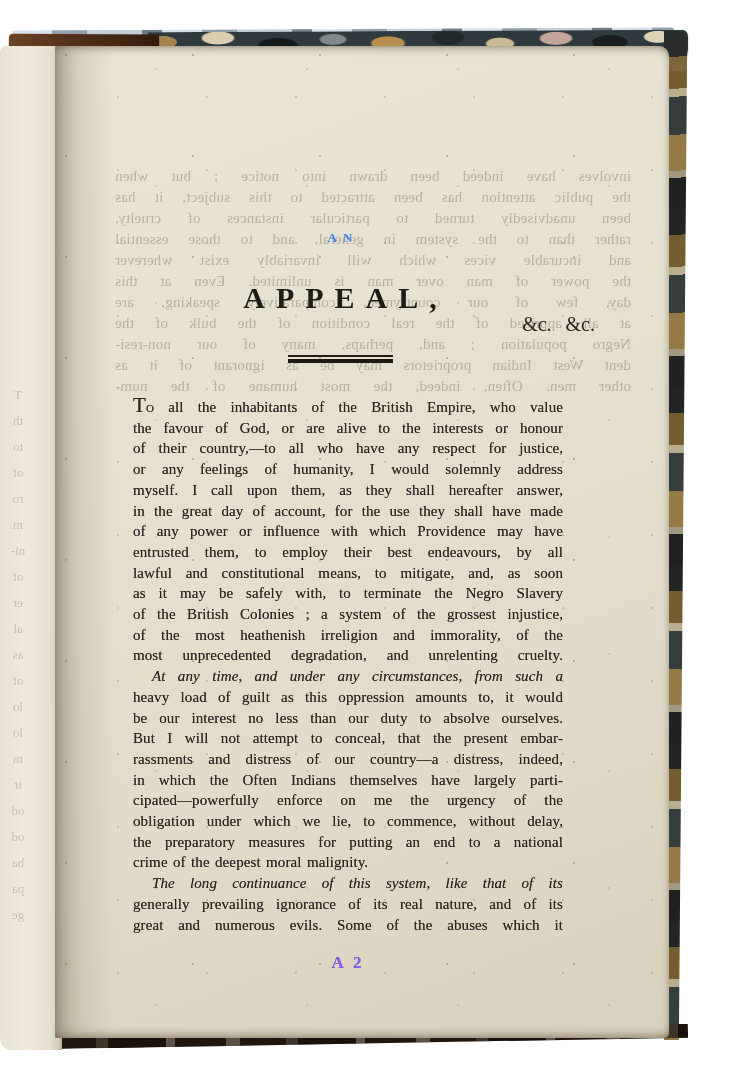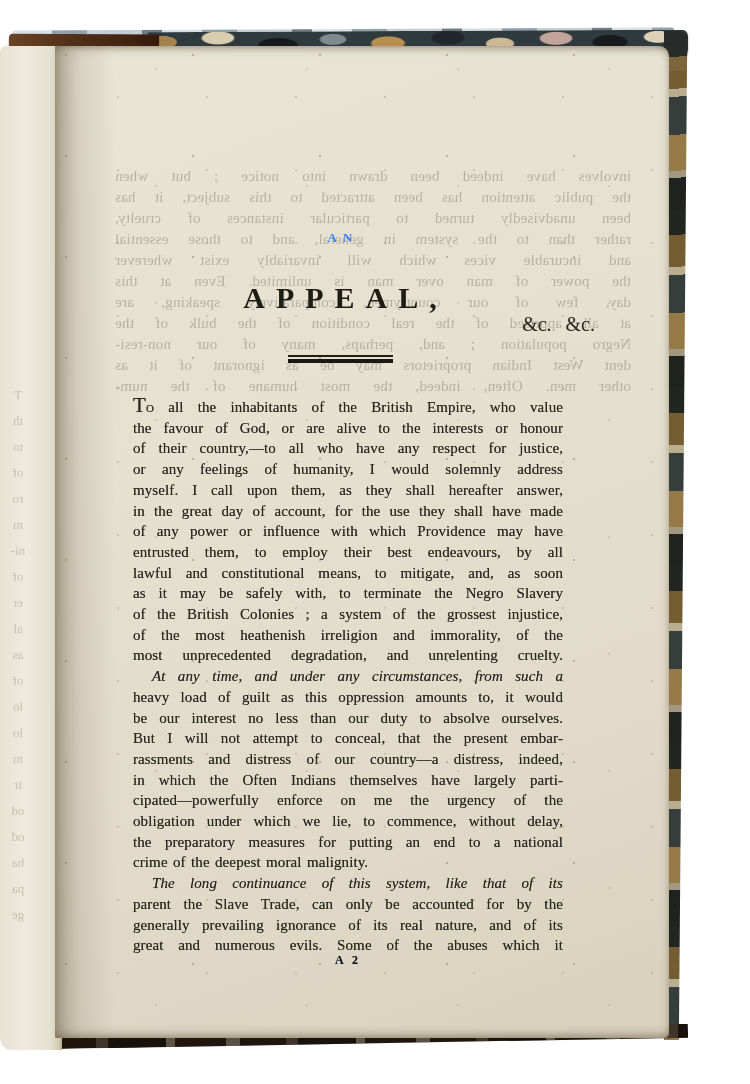--- a/index.html
+++ b/index.html
@@ -85,21 +85,21 @@
   .rule-thick{height:4px;background:#1c1812;margin-top:2px;}
   .body-text{position:absolute;left:133px;top:395px;width:430px;
     font-size:15px;line-height:20.7px;word-spacing:1.5px;letter-spacing:.1px;
     text-shadow:0 0 .5px rgba(41,37,31,.65);}
   .line{text-align:justify;text-align-last:justify;}
   .line.last{text-align-last:auto;}
   .line.ind{text-indent:19px;font-style:italic;}
   .lead{font-size:21px;line-height:1;}
   .lead-sc{font-variant:small-caps;}
   .sig{position:absolute;left:133px;top:953px;width:430px;text-align:center;
-    font-size:12px;letter-spacing:3px;font-weight:bold;color:#0f172a;
+    font-size:17px;letter-spacing:3px;font-weight:bold;color:#8b5cf6;
     text-shadow:0 0 .4px rgba(41,37,31,.6);}
 </style>
 </head>
 <body>
 
 <div class="stage">
 
   <div class="silver-line"></div>
   <div class="top-marble"></div>
   <div class="leather"></div>
@@ -176,20 +176,19 @@
         <div class="line">heavy load of guilt as this oppression amounts to, it would</div>
         <div class="line">be our interest no less than our duty to absolve ourselves.</div>
         <div class="line">But I will not attempt to conceal, that the present embar-</div>
         <div class="line">rassments and distress of our country—a distress, indeed,</div>
         <div class="line">in which the Often Indians themselves have largely parti-</div>
         <div class="line">cipated—powerfully enforce on me the urgency of the</div>
         <div class="line">obligation under which we lie, to commence, without delay,</div>
         <div class="line">the preparatory measures for putting an end to a national</div>
         <div class="line last">crime of the deepest moral malignity.</div>
         <div class="line ind">The long continuance of this system, like that of its</div>
-        <div class="line">parent the Slave Trade, can only be accounted for by the</div>
         <div class="line">generally prevailing ignorance of its real nature, and of its</div>
         <div class="line">great and numerous evils.  Some of the abuses which it</div>
       </div>
     <div class="sig">A 2</div>
   </div>
 
 </div>
 
 </body></html>

